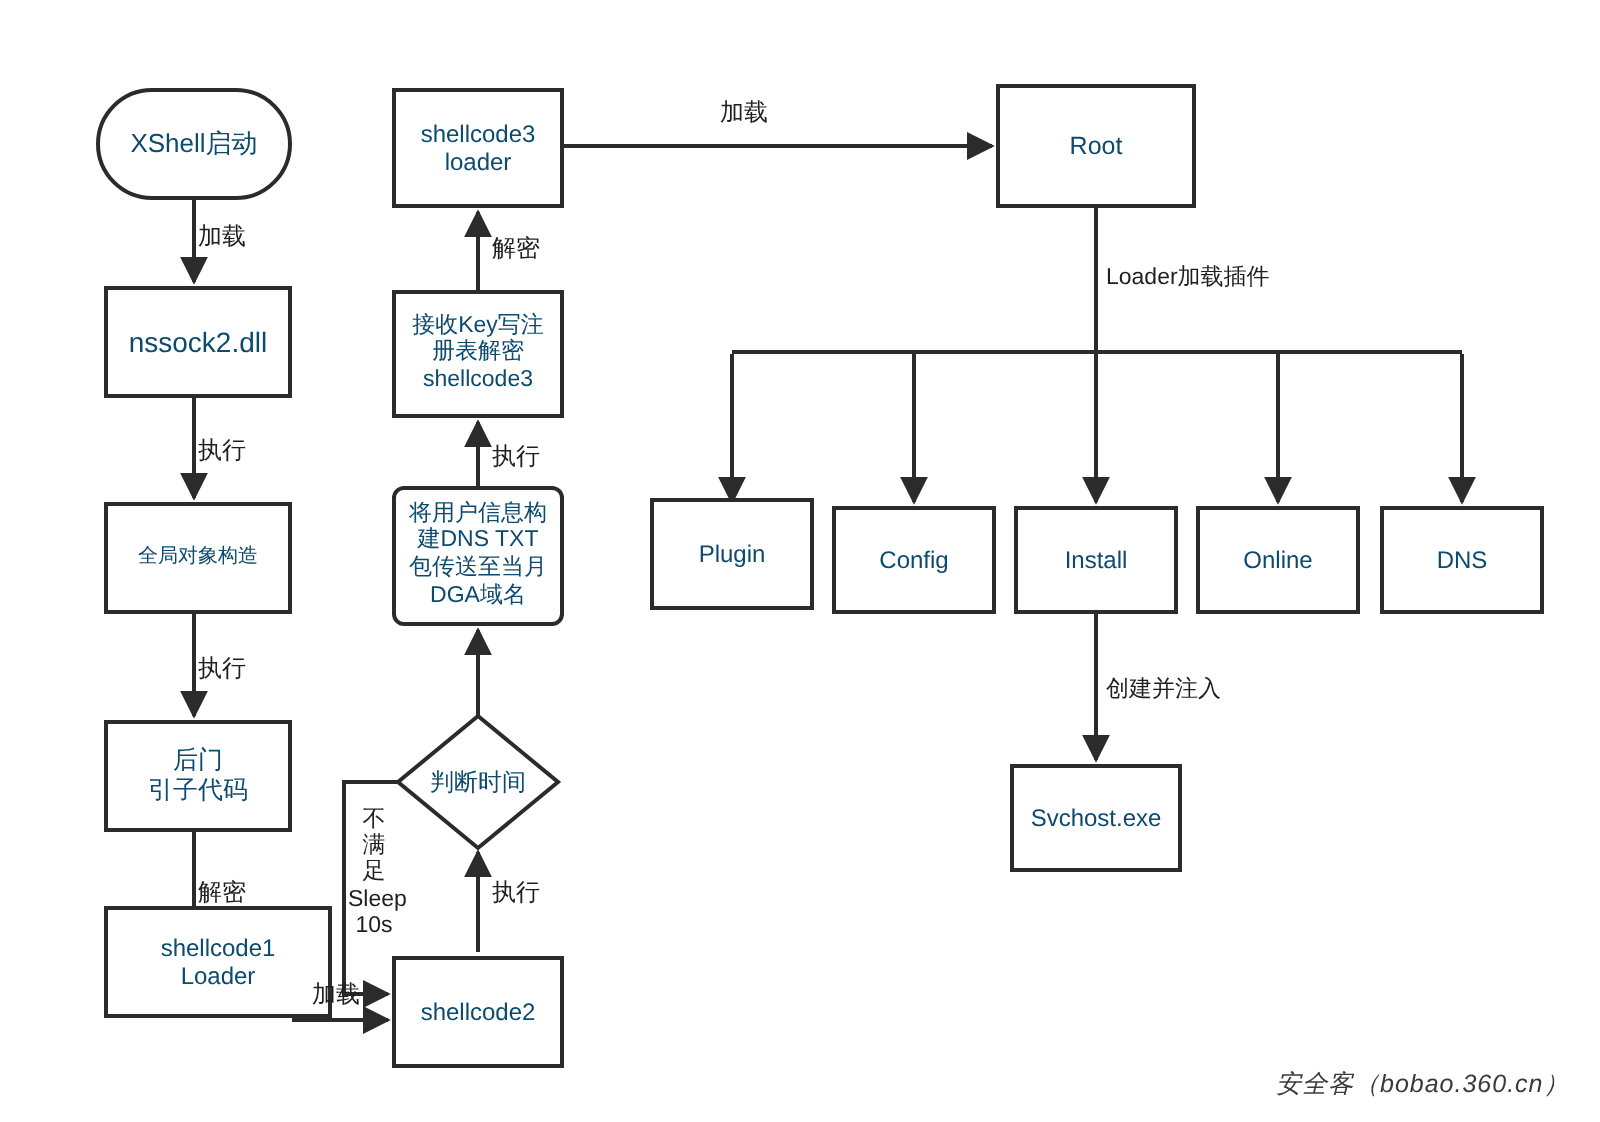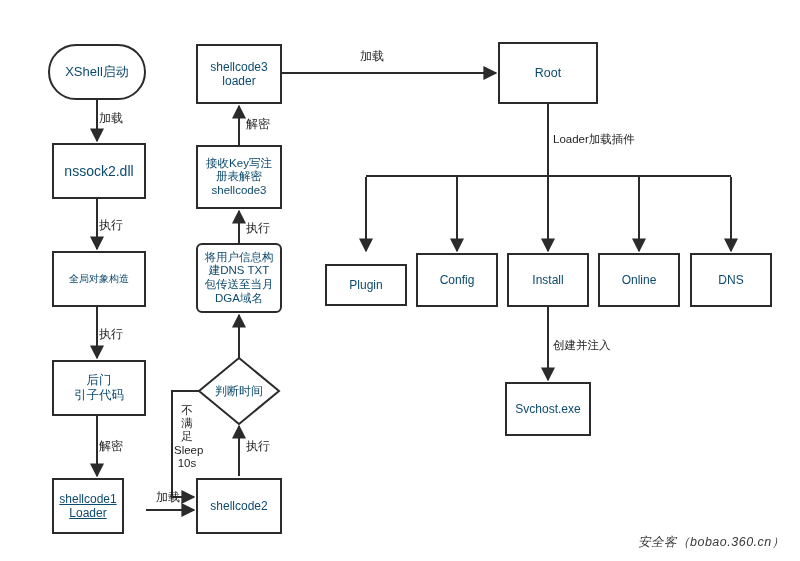--- a/index.html
+++ b/index.html
@@ -115,21 +115,21 @@
 
   <div class="node stadium" style="left:48px; top:44px; width:98px; height:56px; font-size:13px;">XShell启动</div>
 
   <div class="node rect" style="left:52px; top:143px; width:94px; height:56px; font-size:14px;">nssock2.dll</div>
 
   <div class="node rect" style="left:52px; top:251px; width:94px; height:56px; font-size:10px;">全局对象构造</div>
 
   <div class="node rect" style="left:52px; top:360px; width:94px; height:56px; font-size:12.5px;">后门
 引子代码</div>
 
-  <div class="node rect" style="left:52px; top:478px; width:72px; height:56px; font-size:12px;text-decoration:underline;">shellcode1
+  <div class="node rect" style="left:52px; top:453px; width:114px; height:56px; font-size:12px;">shellcode1
 Loader</div>
 
   <div class="node rect" style="left:196px; top:478px; width:86px; height:56px; font-size:12px;">shellcode2</div>
 
   <div class="node diamond" style="left:199px; top:358px; width:80px; height:66px; font-size:12px;">
     <span class="diamond-label">判断时间</span>
   </div>
 
   <div class="node soft" style="left:196px; top:243px; width:86px; height:70px; font-size:11.5px;">将用户信息构
 建DNS TXT
@@ -138,21 +138,21 @@
 
   <div class="node rect" style="left:196px; top:145px; width:86px; height:64px; font-size:11.5px;">接收Key写注
 册表解密
 shellcode3</div>
 
   <div class="node rect" style="left:196px; top:44px; width:86px; height:60px; font-size:12px;">shellcode3
 loader</div>
 
   <div class="node rect" style="left:498px; top:42px; width:100px; height:62px; font-size:12.5px;">Root</div>
 
-  <div class="node rect" style="left:325px; top:264px; width:82px; height:42px; font-size:12px;">Plugin</div>
+  <div class="node rect" style="left:325px; top:249px; width:82px; height:56px; font-size:12px;">Plugin</div>
 
   <div class="node rect" style="left:416px; top:253px; width:82px; height:54px; font-size:12px;">Config</div>
 
   <div class="node rect" style="left:507px; top:253px; width:82px; height:54px; font-size:12px;">Install</div>
 
   <div class="node rect" style="left:598px; top:253px; width:82px; height:54px; font-size:12px;">Online</div>
 
   <div class="node rect" style="left:690px; top:253px; width:82px; height:54px; font-size:12px;">DNS</div>
 
   <div class="node rect" style="left:505px; top:382px; width:86px; height:54px; font-size:12px;">Svchost.exe</div>

